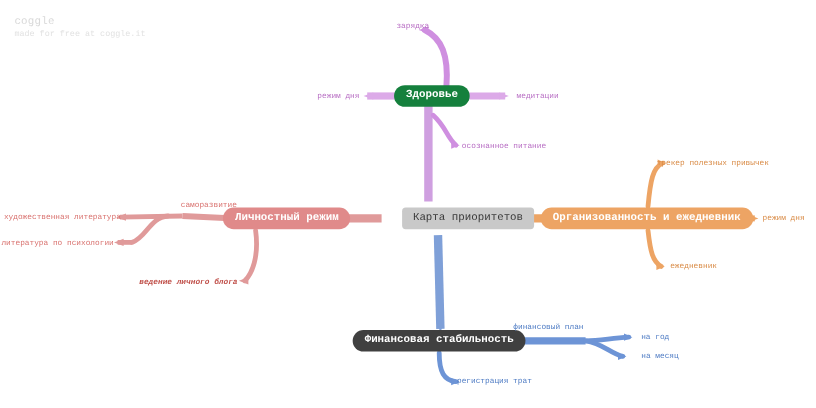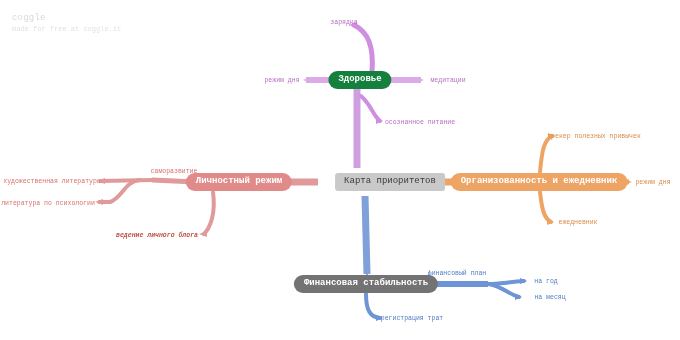--- a/index.html
+++ b/index.html
@@ -69,21 +69,21 @@
     background: #c9c9c9;
     color: #3a3a3a;
     border-radius: 3px;
     font-weight: normal;
     font-size: 9px;
     padding: 3px 9px 4px 9px;
   }
   .node.health   { background: #15803d; }
   .node.growth   { background: #e08a8a; }
   .node.org      { background: #eda464; }
-  .node.finance  { background: #737373; }
+  .node.finance  { background: #404040; }
 
   
   .leaf {
     position: absolute;
     transform: translate(-50%, -50%);
     white-space: nowrap;
     font-size: 6.5px;
     line-height: 9px;
     font-weight: normal;
   }

